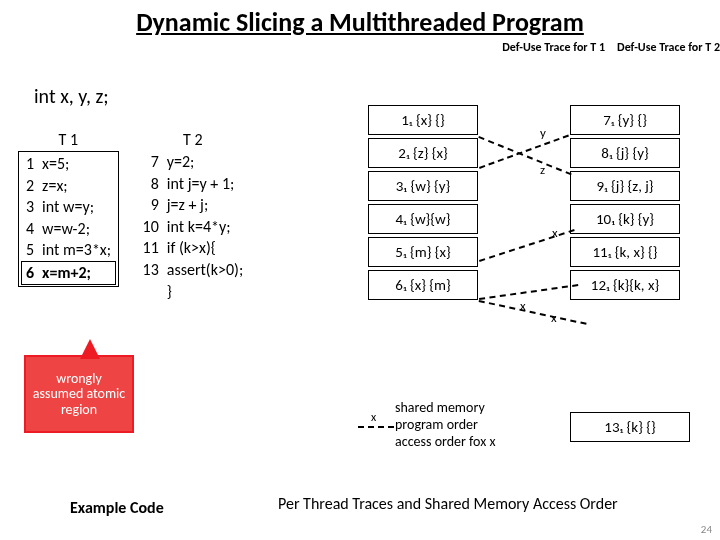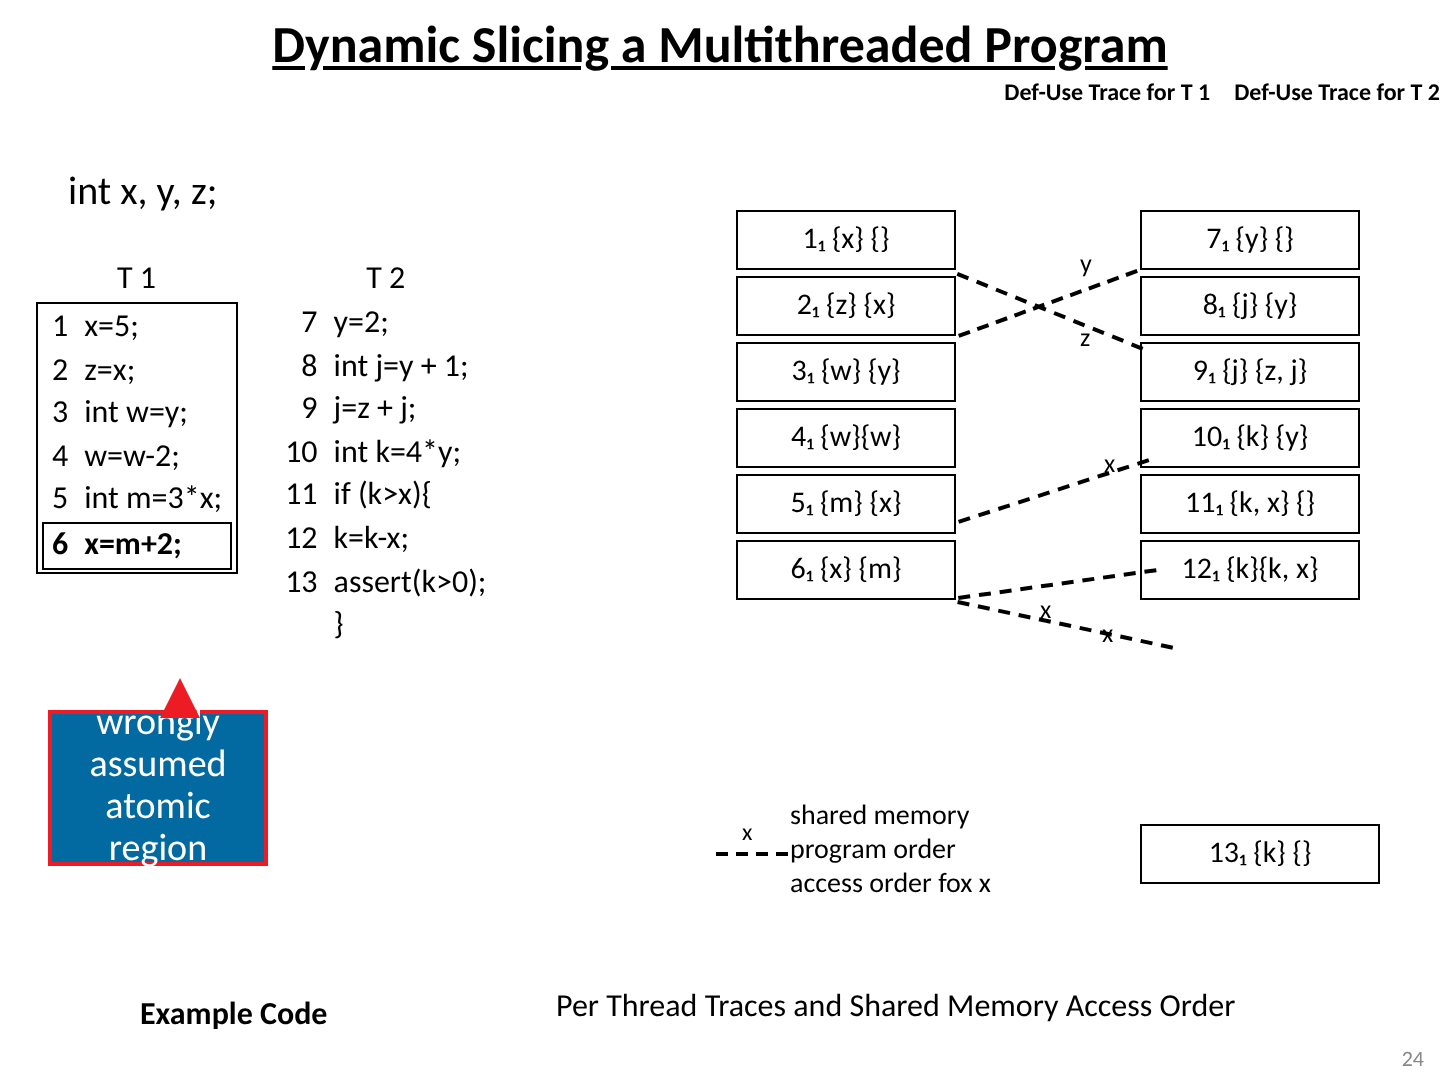--- a/index.html
+++ b/index.html
@@ -55,23 +55,23 @@
   }
   .line6 td { font-weight: bold; border-top: 1.5px solid #000; border-bottom: 1.5px solid #000; }
   .line6 td:first-child { border-left: 1.5px solid #000; }
   .line6 td:last-child  { border-right: 1.5px solid #000; }
   .speech {
     position: absolute;
     left: 24px;
     top: 355px;
     width: 110px;
     height: 78px;
-    background: #0369a1;
+    background: #ef4444;
     color: #fff;
-    font-size: 19px;
+    font-size: 14px;
     text-align: center;
     display: flex;
     align-items: center;
     justify-content: center;
     padding: 4px;
     border: 2px solid #ed1c24;
     line-height: 1.1;
   }
   .speech::after {
     content: "";
@@ -229,24 +229,20 @@
           </tr>
       <tr>
             <td class="num">10</td>
             <td>int k=4*y;</td>
           </tr>
       <tr>
             <td class="num">11</td>
             <td>if (k&gt;x){</td>
           </tr>
       <tr>
-            <td class="num">12</td>
-            <td>    k=k-x;</td>
-          </tr>
-      <tr>
             <td class="num">13</td>
             <td>   assert(k&gt;0);</td>
           </tr>
       <tr>
             <td class="num"></td>
             <td>   }</td>
           </tr>
     </tbody>
       </table>
   </div>

